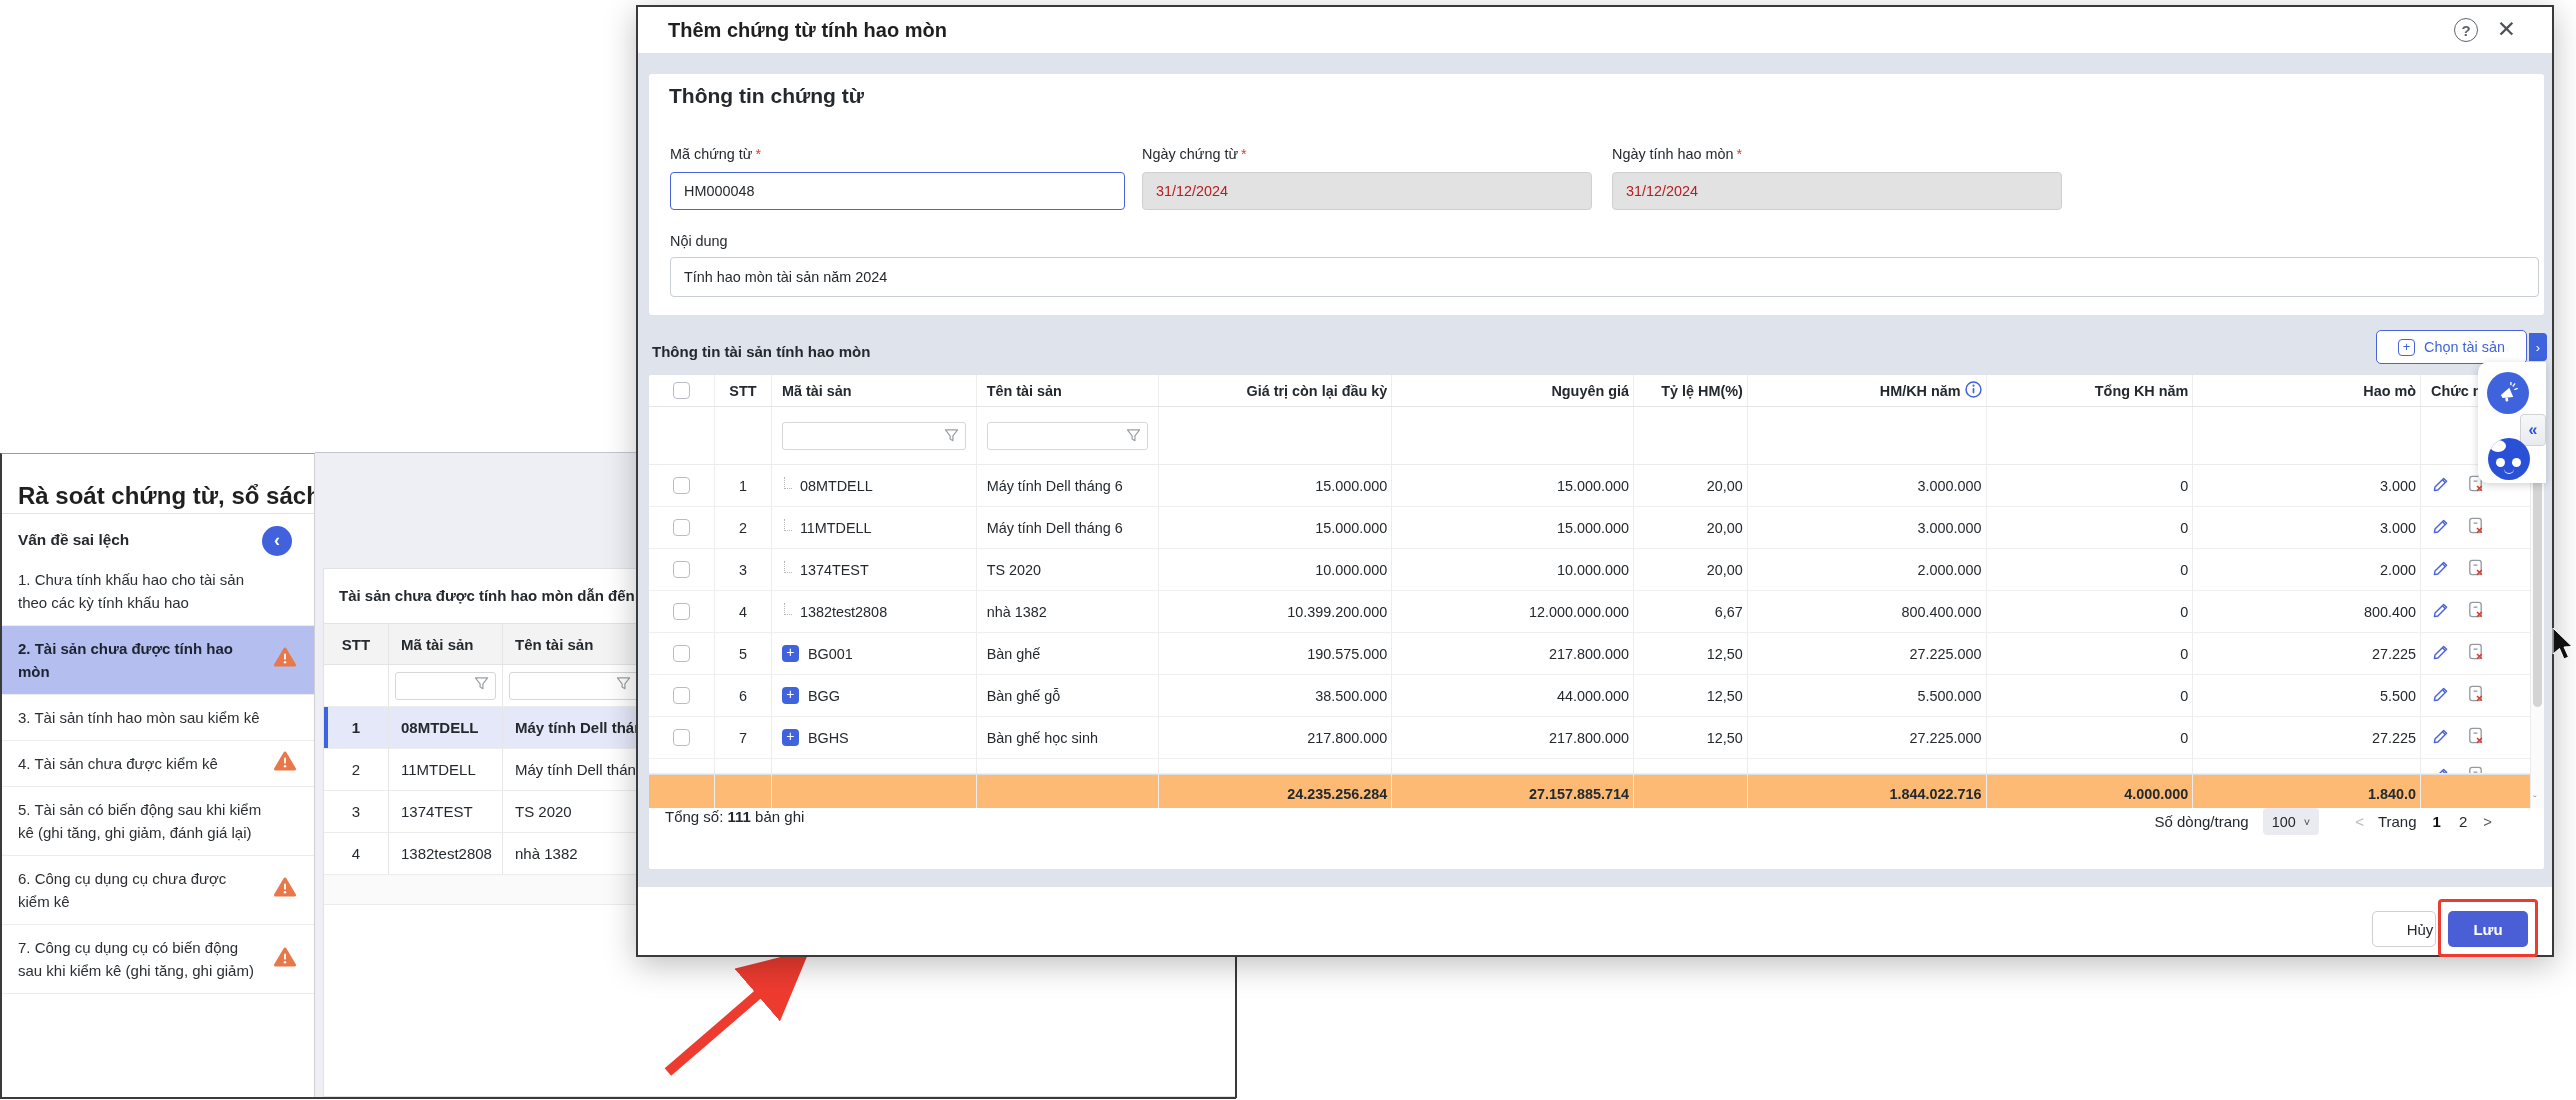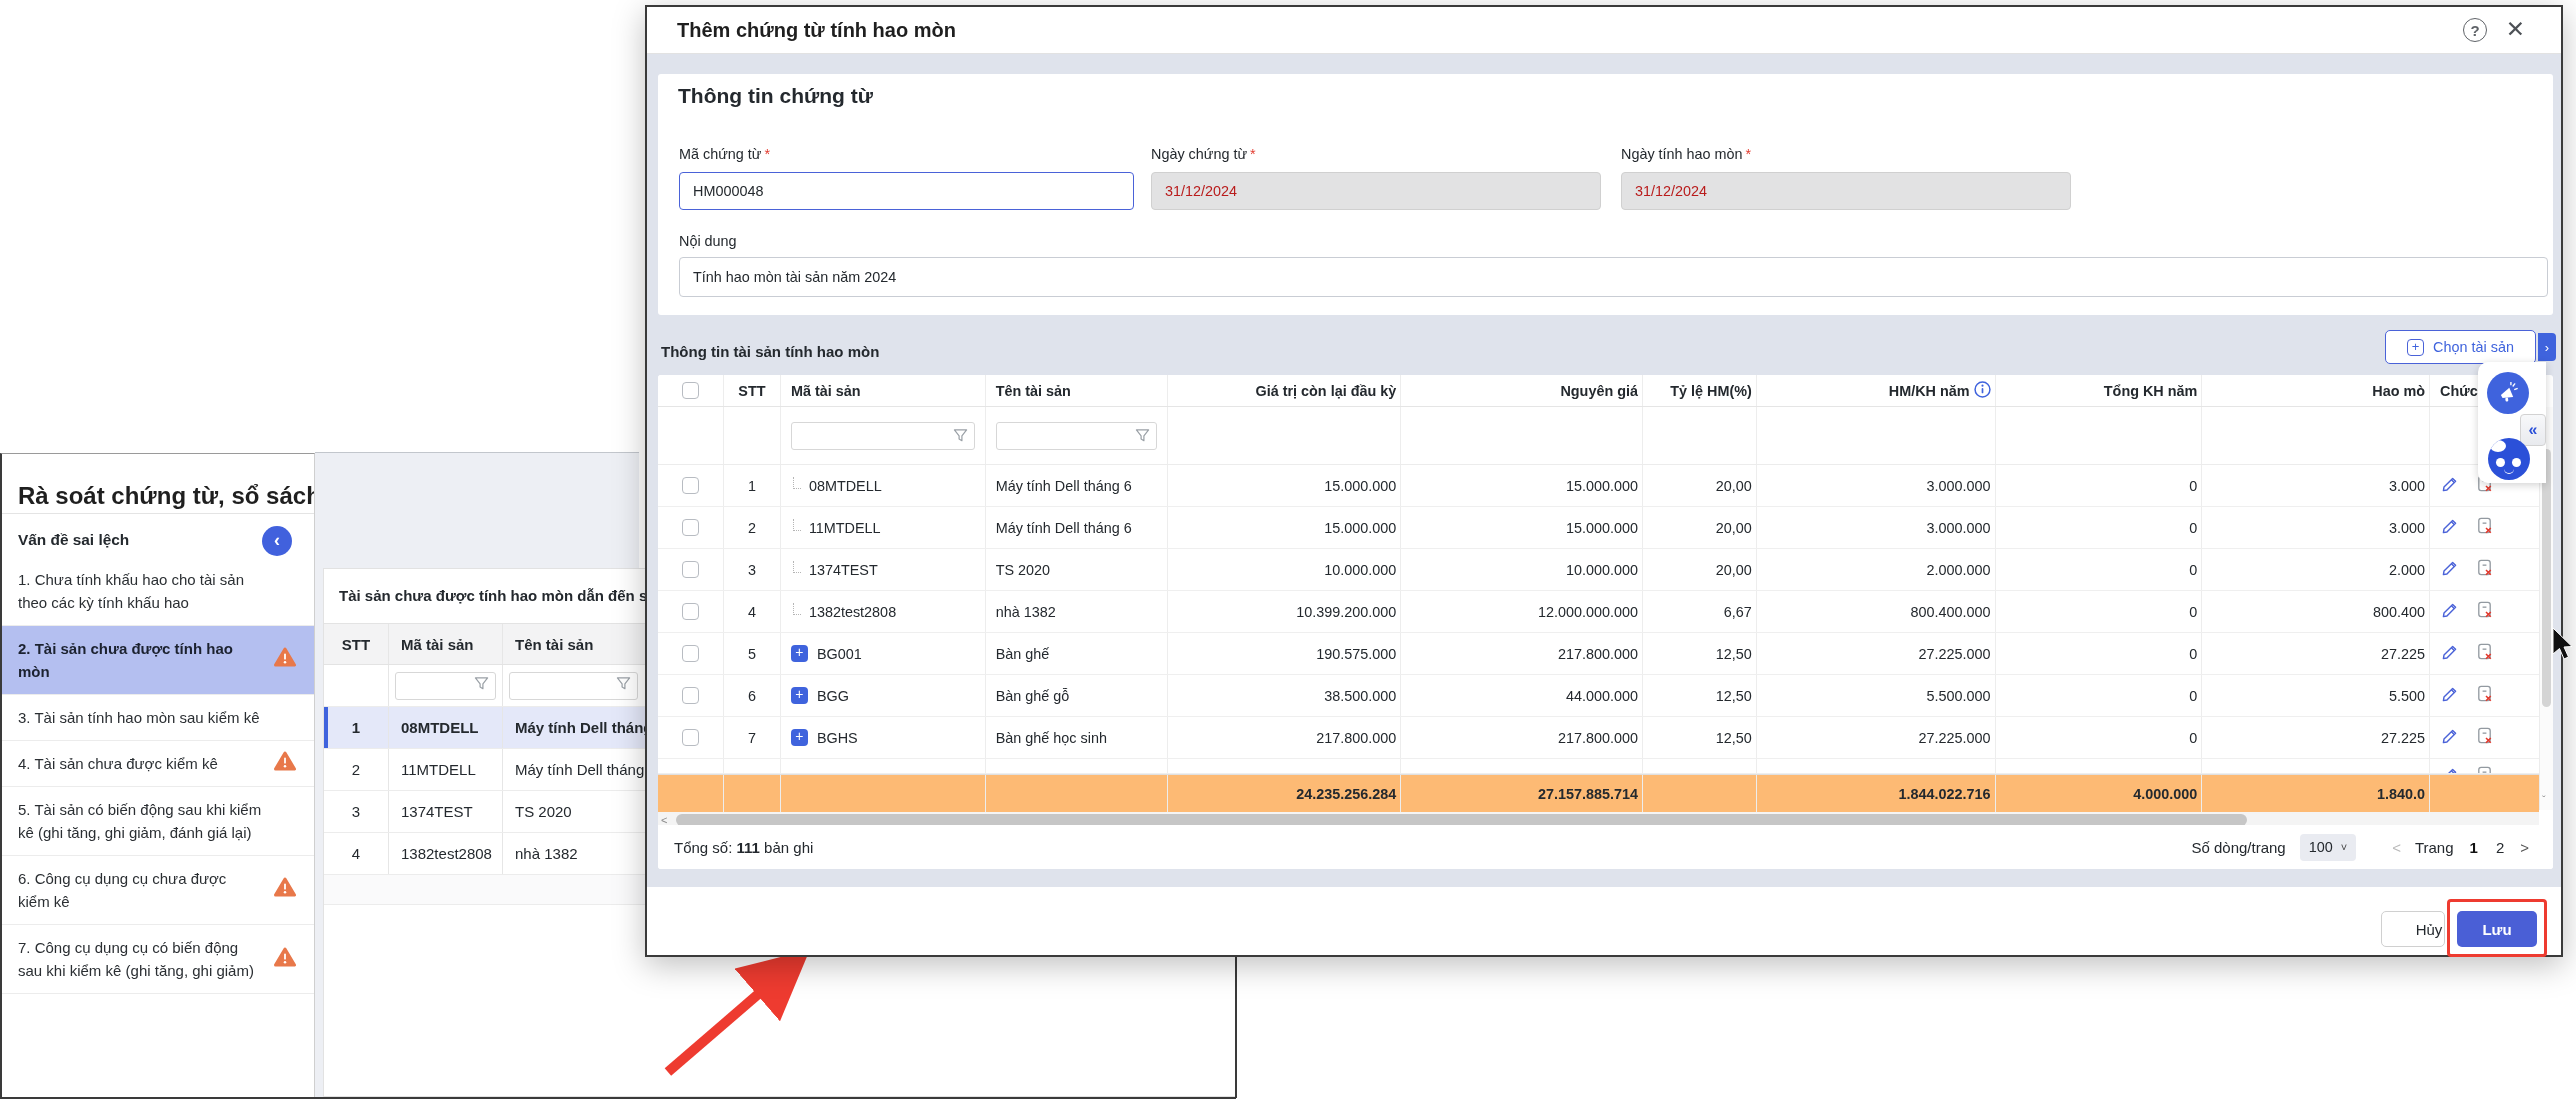--- a/index.html
+++ b/index.html
@@ -32,21 +32,21 @@
   .lp-div1 { position:absolute; left:0; top:59px; width:100%; height:1px; background:#e4e4e4; }
   .lp-sec { position:absolute; left:16px; top:77px; font-size:15.4px; font-weight:bold; color:#24292e; }
   .lp-circle { position:absolute; right:22px; top:72px; width:30px; height:30px; border-radius:50%; background:#4161dd; color:#fff; display:flex; align-items:center; justify-content:center; font-size:18px; font-weight:bold; padding-bottom:2px; }
   .lp-items { position:absolute; left:0; top:103px; width:100%; }
   .lp-item { position:relative; padding:11px 52px 11px 16px; font-size:15px; line-height:23px; color:#2b2f33; border-bottom:1px solid #ececec; }
   .lp-item.sel { background:#b4bff0; font-weight:bold; color:#1c2230; }
   .lp-warn { position:absolute; right:18px; top:50%; transform:translateY(-50%); }
   .lp-item.multi .lp-warn { top:22px; transform:none; }
 
   
-  .modal { position:absolute; left:636px; top:5px; width:1918px; height:952px; background:#dfe3ec; border:2px solid #3a3a3a; z-index:5; box-shadow:0 8px 30px rgba(0,0,0,.25);margin-left:9px; }
+  .modal { position:absolute; left:636px; top:5px; width:1918px; height:952px; background:#dfe3ec; border:2px solid #3a3a3a; z-index:5; box-shadow:0 8px 30px rgba(0,0,0,.25); }
   .m-titlebar { position:absolute; left:0; top:0; width:100%; height:47px; background:#fff; border-bottom:1px solid #e2e2e2; }
   .m-title { position:absolute; left:30px; top:12px; font-size:20px; font-weight:bold; color:#1f1f1f; }
   .m-help { position:absolute; right:74px; top:11px; width:24px; height:24px; border:1.8px solid #5f6368; border-radius:50%; color:#5f6368; font-size:15px; font-weight:bold; display:flex; align-items:center; justify-content:center; }
   .m-close { position:absolute; right:36px; top:9px; font-size:23px; color:#4d5156; }
 
   .m-card1 { position:absolute; left:11px; top:67px; width:1895px; height:241px; background:#fff; border-radius:3px; }
   .m-sec1 { position:absolute; left:20px; top:10px; font-size:21px; font-weight:bold; color:#24292e;text-align:center; }
   .f-label { position:absolute; font-size:14.4px; color:#24292e; white-space:nowrap; }
   .f-label .req { color:#e23a2e; margin-left:3px; }
   .f-input { position:absolute; height:38px; border:1px solid #c9cdd4; border-radius:4px; background:#fff; font-size:14.4px; color:#24292e; padding:0 13px; display:flex; align-items:center; font-family:"Liberation Sans", sans-serif; }
@@ -75,21 +75,21 @@
   .filter-input { width:100%; height:28px; border:1px solid #d7d7d7; border-radius:3px; background:#fff; display:flex; align-items:center; justify-content:flex-end; padding:0 6px; }
   .act-icons { display:flex; gap:16px; align-items:center; }
 
   .hscroll { position:relative; width:1881px; height:16px; background:#f4f4f4; }
   .hscroll .harrow { position:absolute; left:3px; top:0px; font-size:11px; color:#8a8a8a; line-height:16px; }
   .hscroll .hthumb { position:absolute; left:18px; top:2px; width:1571px; height:12px; background:#c6c6c6; border-radius:6px; }
   .vscroll { position:absolute; right:0; top:32px; width:14px; height:403px; background:#fbfbfb; border-left:1px solid #ececec; }
   .vscroll .vthumb { position:absolute; left:2px; top:42px; width:9px; height:258px; background:#d4d4d4; border-radius:5px; }
   .vscroll .varrow { position:absolute; left:2px; bottom:4px; font-size:11px; color:#8a8a8a; }
 
-  .pager-row { position:absolute; left:0; bottom:0; width:1895px; height:44px; background:#fff; display:flex; align-items:center; justify-content:space-between; padding:0 24px 0 16px; font-size:15px; }
+  .pager-row { position:absolute; left:0; bottom:0; width:1895px; height:61px; background:#fff; display:flex; align-items:flex-start; justify-content:space-between; padding:0 52px 0 16px; font-size:15px; }
   .pager-right { display:flex; align-items:center; gap:14px; }
   .pp-select { display:flex; align-items:center; gap:8px; background:#e9ebf1; border-radius:4px; height:27px; padding:0 9px; font-size:14.4px; }
   .pp-caret { font-size:11px; color:#444; }
   .pg-prev { color:#b9b9b9; margin-left:22px; }
   .pg-num { margin:0 2px; }
   .pg-num.active { font-weight:bold; color:#111; }
   .pg-next { color:#555; }
 
   .m-footer { position:absolute; left:0; bottom:0; width:100%; height:68px; background:#fff; }
   .btn-cancel { position:absolute; left:1734px; top:24px; width:64px; height:36px; background:#fff; border:1px solid #d0d0d0; border-radius:5px; font-size:15px; color:#24292e; display:flex; align-items:center; justify-content:center;padding-left:32px; }

